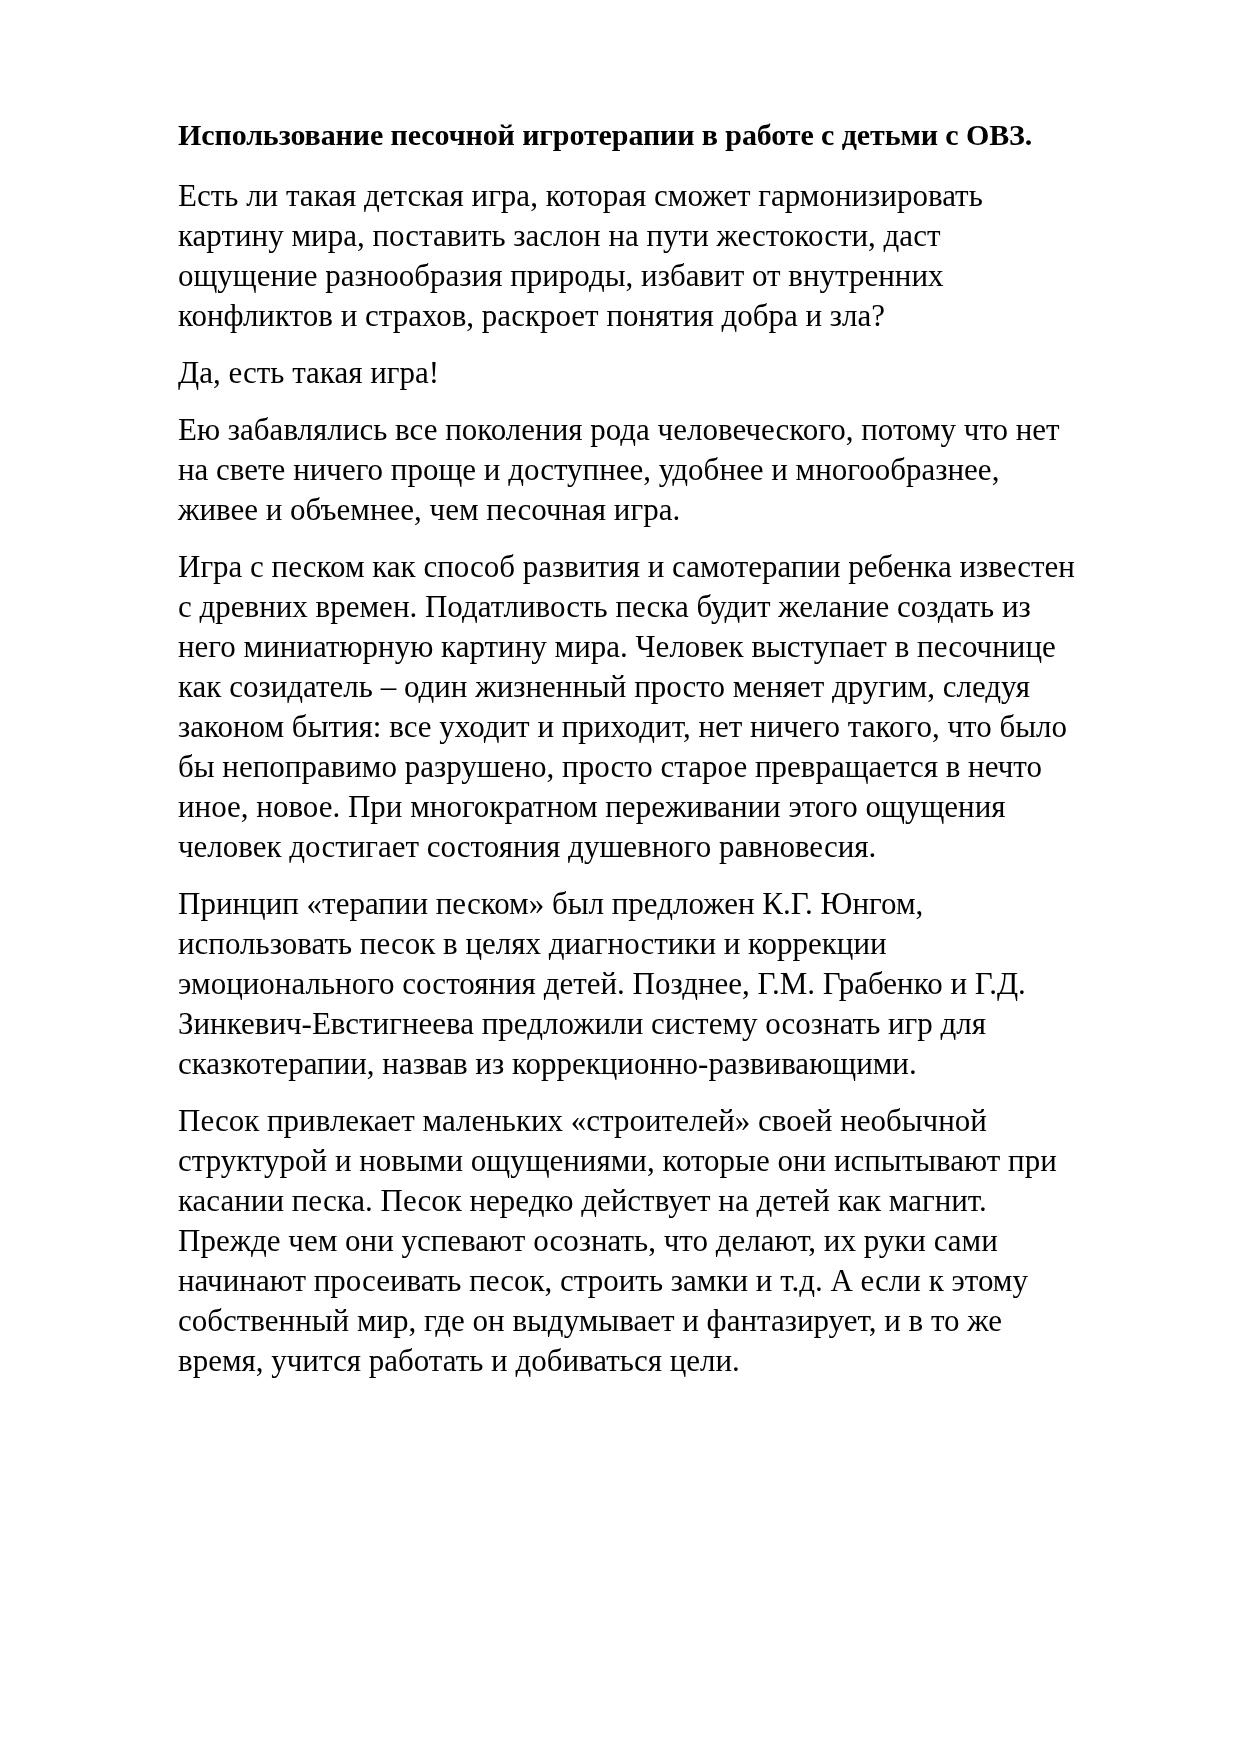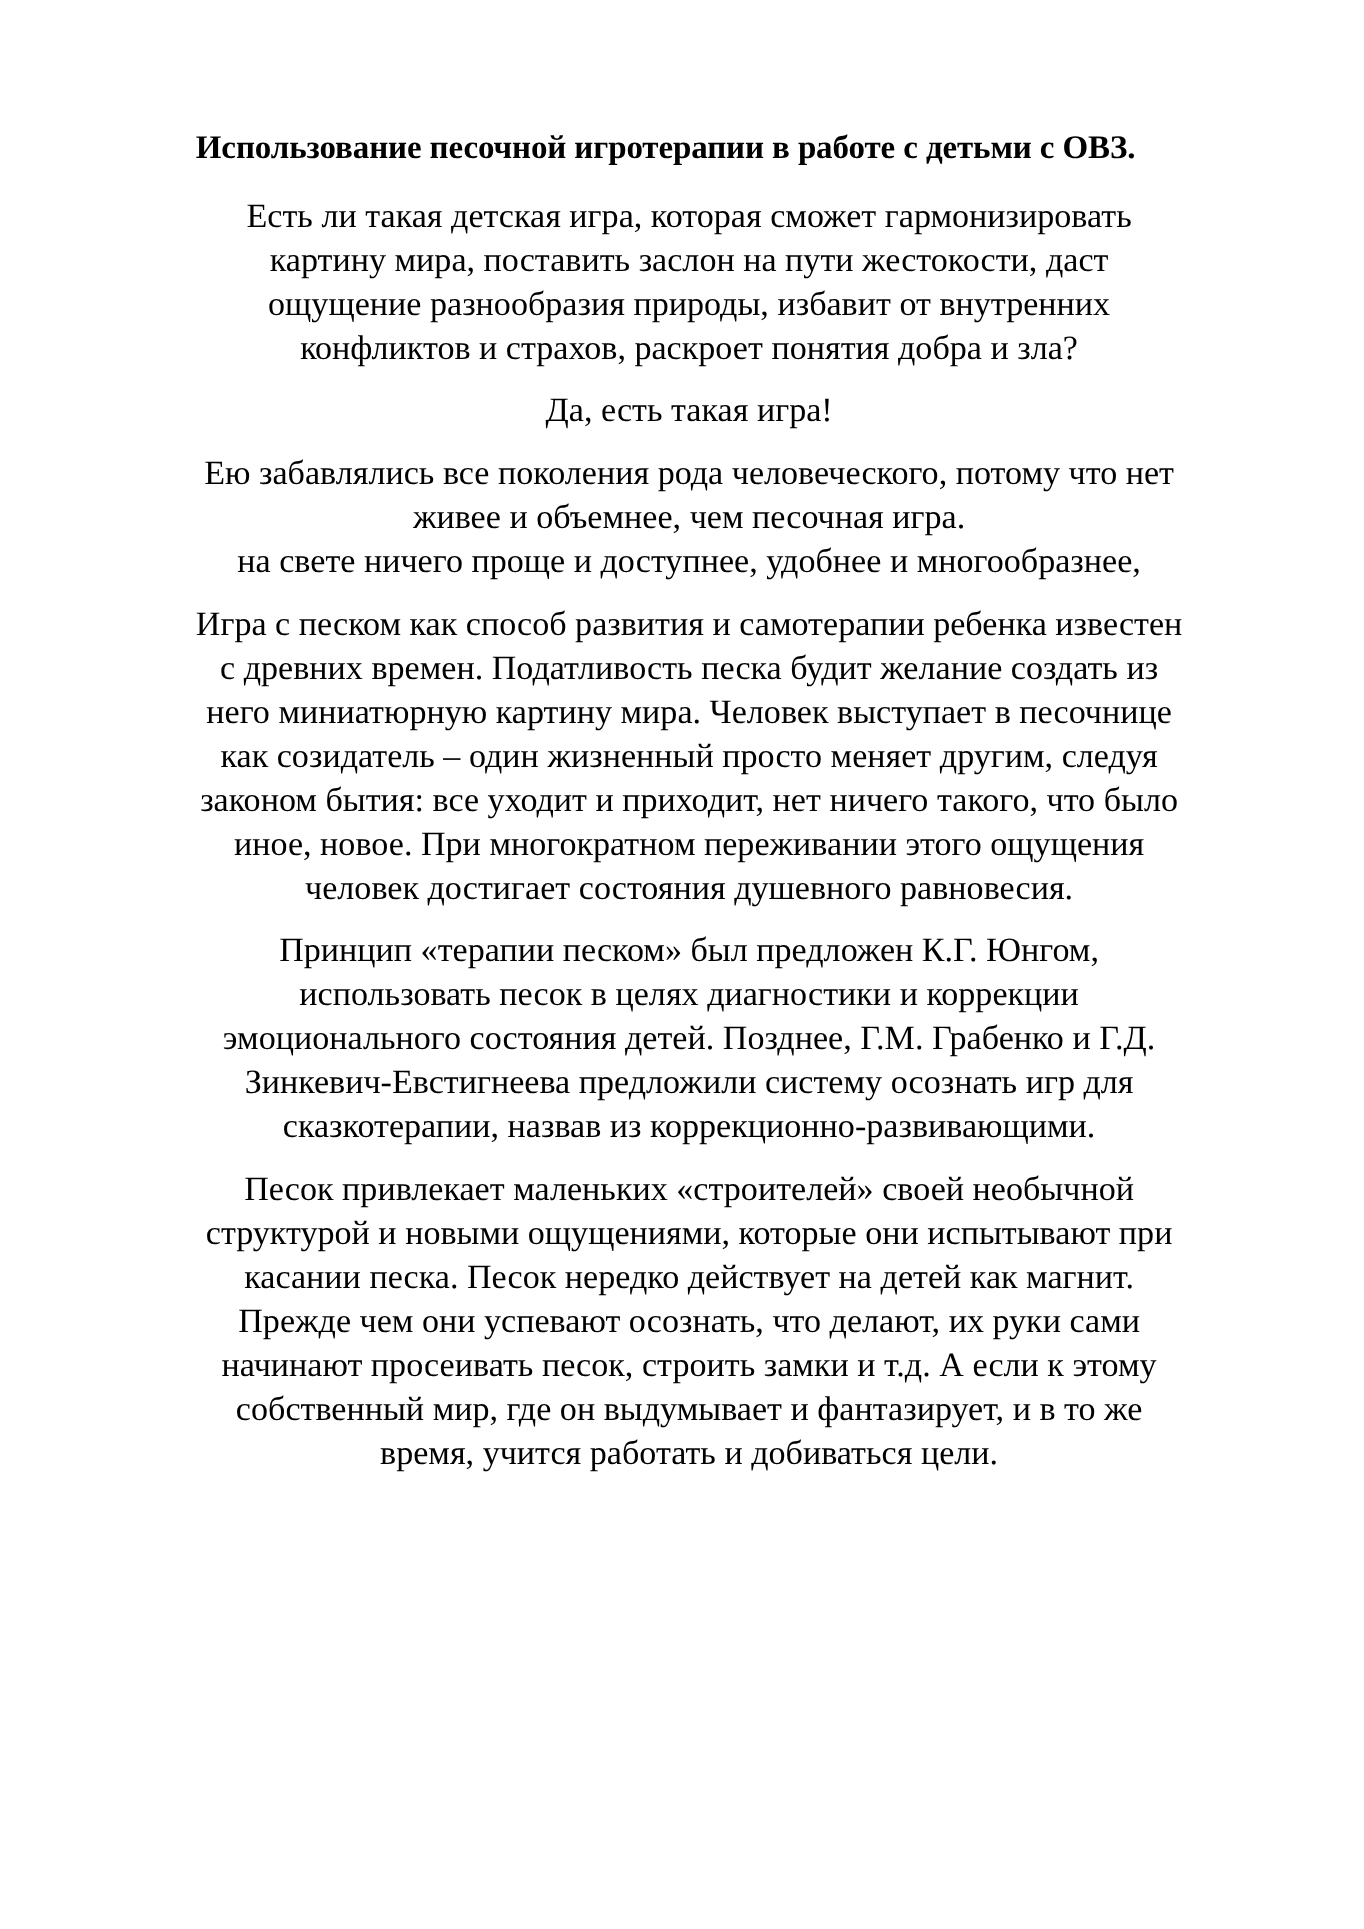--- a/index.html
+++ b/index.html
@@ -33,21 +33,20 @@
     }
     .body-text {
       position: absolute;
       left: 0;
       top: 176px;
       font-size: 31px;
       line-height: 40px;
     }
     .para {
       margin: 0 0 17px 0;
-      text-align: center;
     }
     .line {
       display: block;
       white-space: nowrap;
       height: 40px;
     }
   </style>
 </head>
 <body>
 
@@ -62,30 +61,31 @@
       <span class="line">ощущение разнообразия природы, избавит от внутренних</span>
       <span class="line">конфликтов и страхов, раскроет понятия добра и зла?</span>
     </div>
 
     <div class="para">
       <span class="line">Да, есть такая игра!</span>
     </div>
 
     <div class="para">
       <span class="line">Ею забавлялись все поколения рода человеческого, потому что нет</span>
+      <span class="line">на свете ничего проще и доступнее, удобнее и многообразнее,</span>
       <span class="line">живее и объемнее, чем песочная игра.</span>
-      <span class="line">на свете ничего проще и доступнее, удобнее и многообразнее,</span>
     </div>
 
     <div class="para">
       <span class="line">Игра с песком как способ развития и самотерапии ребенка известен</span>
       <span class="line">с древних времен. Податливость песка будит желание создать из</span>
       <span class="line">него миниатюрную картину мира. Человек выступает в песочнице</span>
       <span class="line">как созидатель – один жизненный просто меняет другим, следуя</span>
       <span class="line">законом бытия: все уходит и приходит, нет ничего такого, что было</span>
+      <span class="line">бы непоправимо разрушено, просто старое превращается в нечто</span>
       <span class="line">иное, новое. При многократном переживании этого ощущения</span>
       <span class="line">человек достигает состояния душевного равновесия.</span>
     </div>
 
     <div class="para">
       <span class="line">Принцип «терапии песком» был предложен К.Г. Юнгом,</span>
       <span class="line">использовать песок в целях диагностики и коррекции</span>
       <span class="line">эмоционального состояния детей. Позднее, Г.М. Грабенко и Г.Д.</span>
       <span class="line">Зинкевич-Евстигнеева предложили систему осознать игр для</span>
       <span class="line">сказкотерапии, назвав из коррекционно-развивающими.</span>

